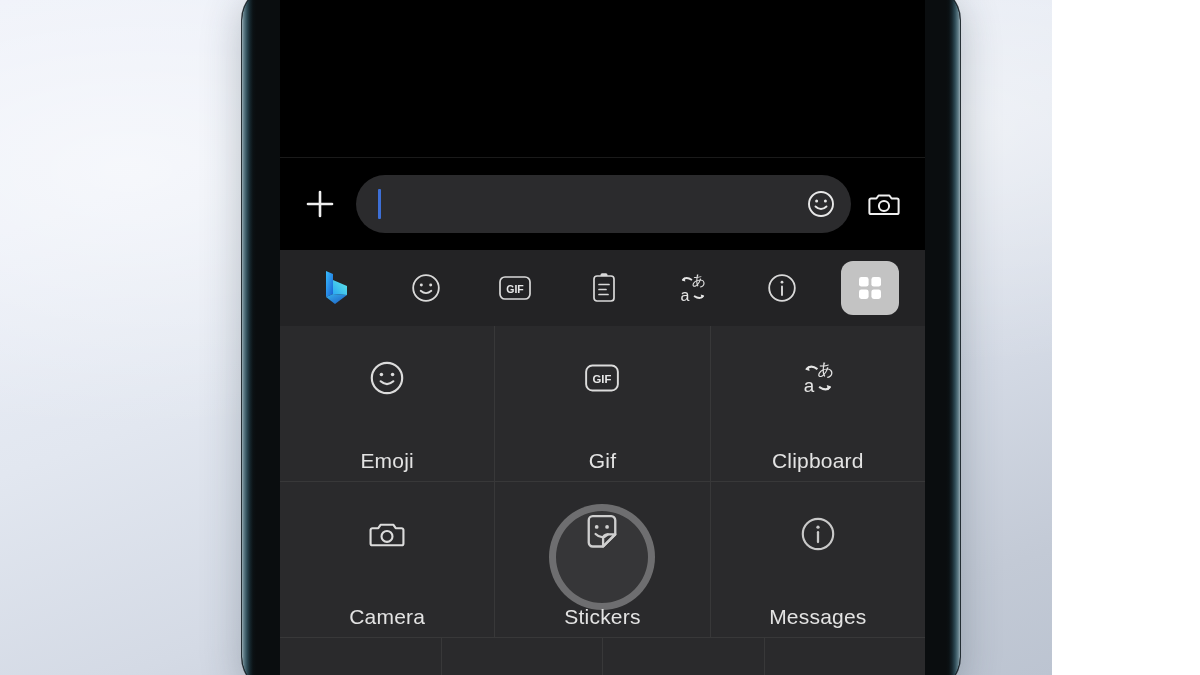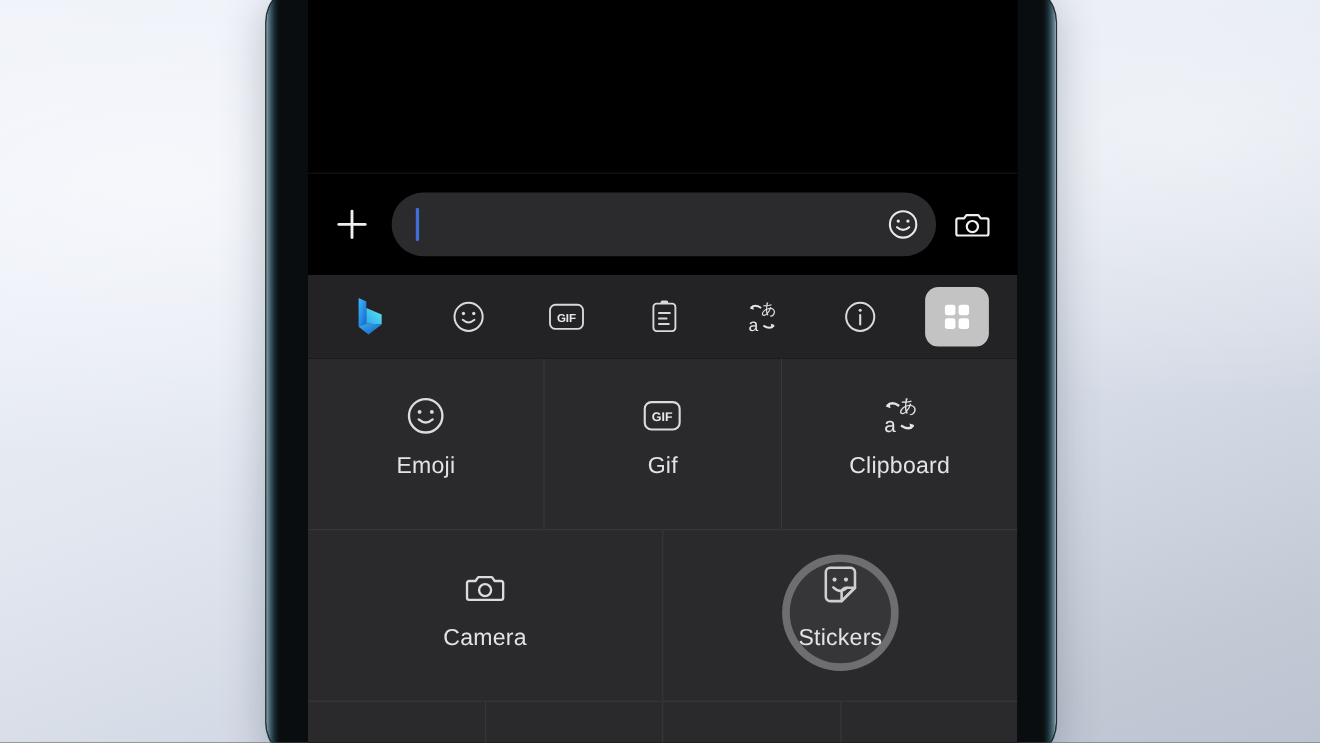--- a/index.html
+++ b/index.html
@@ -5,21 +5,21 @@
   html, body {
     margin: 0; padding: 0;
     width: 1200px; height: 675px;
     overflow: hidden;
     font-family: "Liberation Sans", sans-serif;
   }
 
   
   #scene {
     position: relative;
-    width: 1200px; height: 675px;
+    width: 1052px; height: 675px;
     background:
       linear-gradient(160deg,
         #eef1f9 0%,
         #eaeef7 22%,
         #e2e7f0 45%,
         #d4dae5 68%,
         #c3cad6 88%,
         #bcc4d1 100%);
   }
   
@@ -175,20 +175,21 @@
     height: 40px;
     display:flex; align-items:center; justify-content:center;
     margin-bottom: 14px;
     z-index: 2;
   }
   .cell-label {
     color: #e3e3e3;
     font-size: 21px;
     letter-spacing: .2px;
     z-index: 2;
+    margin-top: 37px;
   }
   
   .ripple {
     position: absolute;
     width: 92px; height: 92px;
     border-radius: 50%;
     border: 7px solid rgba(190,190,190,.42);
     background: rgba(170,170,170,.10);
     left: 50%; top: 22px;
     transform: translateX(-50%);
@@ -377,20 +378,30 @@
                 <path d="M31 19.3 l-11 11 v-7.4 a3.6 3.6 0 0 1 3.6 -3.6 z" fill="none" stroke="#cfcfcf" stroke-width="2.1" stroke-linejoin="round"></path>
                 <circle cx="14.2" cy="12.6" r="1.7" fill="#cfcfcf"></circle>
                 <circle cx="23.6" cy="12.6" r="1.7" fill="#cfcfcf"></circle>
                 <path d="M13.2 19 Q19 24.5 24.4 19.4" fill="none" stroke="#cfcfcf" stroke-width="2.1" stroke-linecap="round"></path>
               </svg>
             </div>
             <div class="cell-label">Stickers</div>
           </div>
 
 
+          <div class="grid-cell">
+            <div class="cell-icon">
+              <svg width="38" height="38" viewBox="0 0 30 30">
+                <circle cx="15" cy="15" r="12" fill="none" stroke="#c9c9c9" stroke-width="1.7"></circle>
+                <circle cx="15" cy="9.6" r="1.3" fill="#c9c9c9"></circle>
+                <line x1="15" y1="13.6" x2="15" y2="21.4" stroke="#c9c9c9" stroke-width="1.8" stroke-linecap="round"></line>
+              </svg>
+            </div>
+            <div class="cell-label">Messages</div>
+          </div>
         </div>
 
         <div class="grid-row partial">
           <div class="grid-cell"></div>
           <div class="grid-cell"></div>
           <div class="grid-cell"></div>
           <div class="grid-cell"></div>
         </div>
 
       </div>

